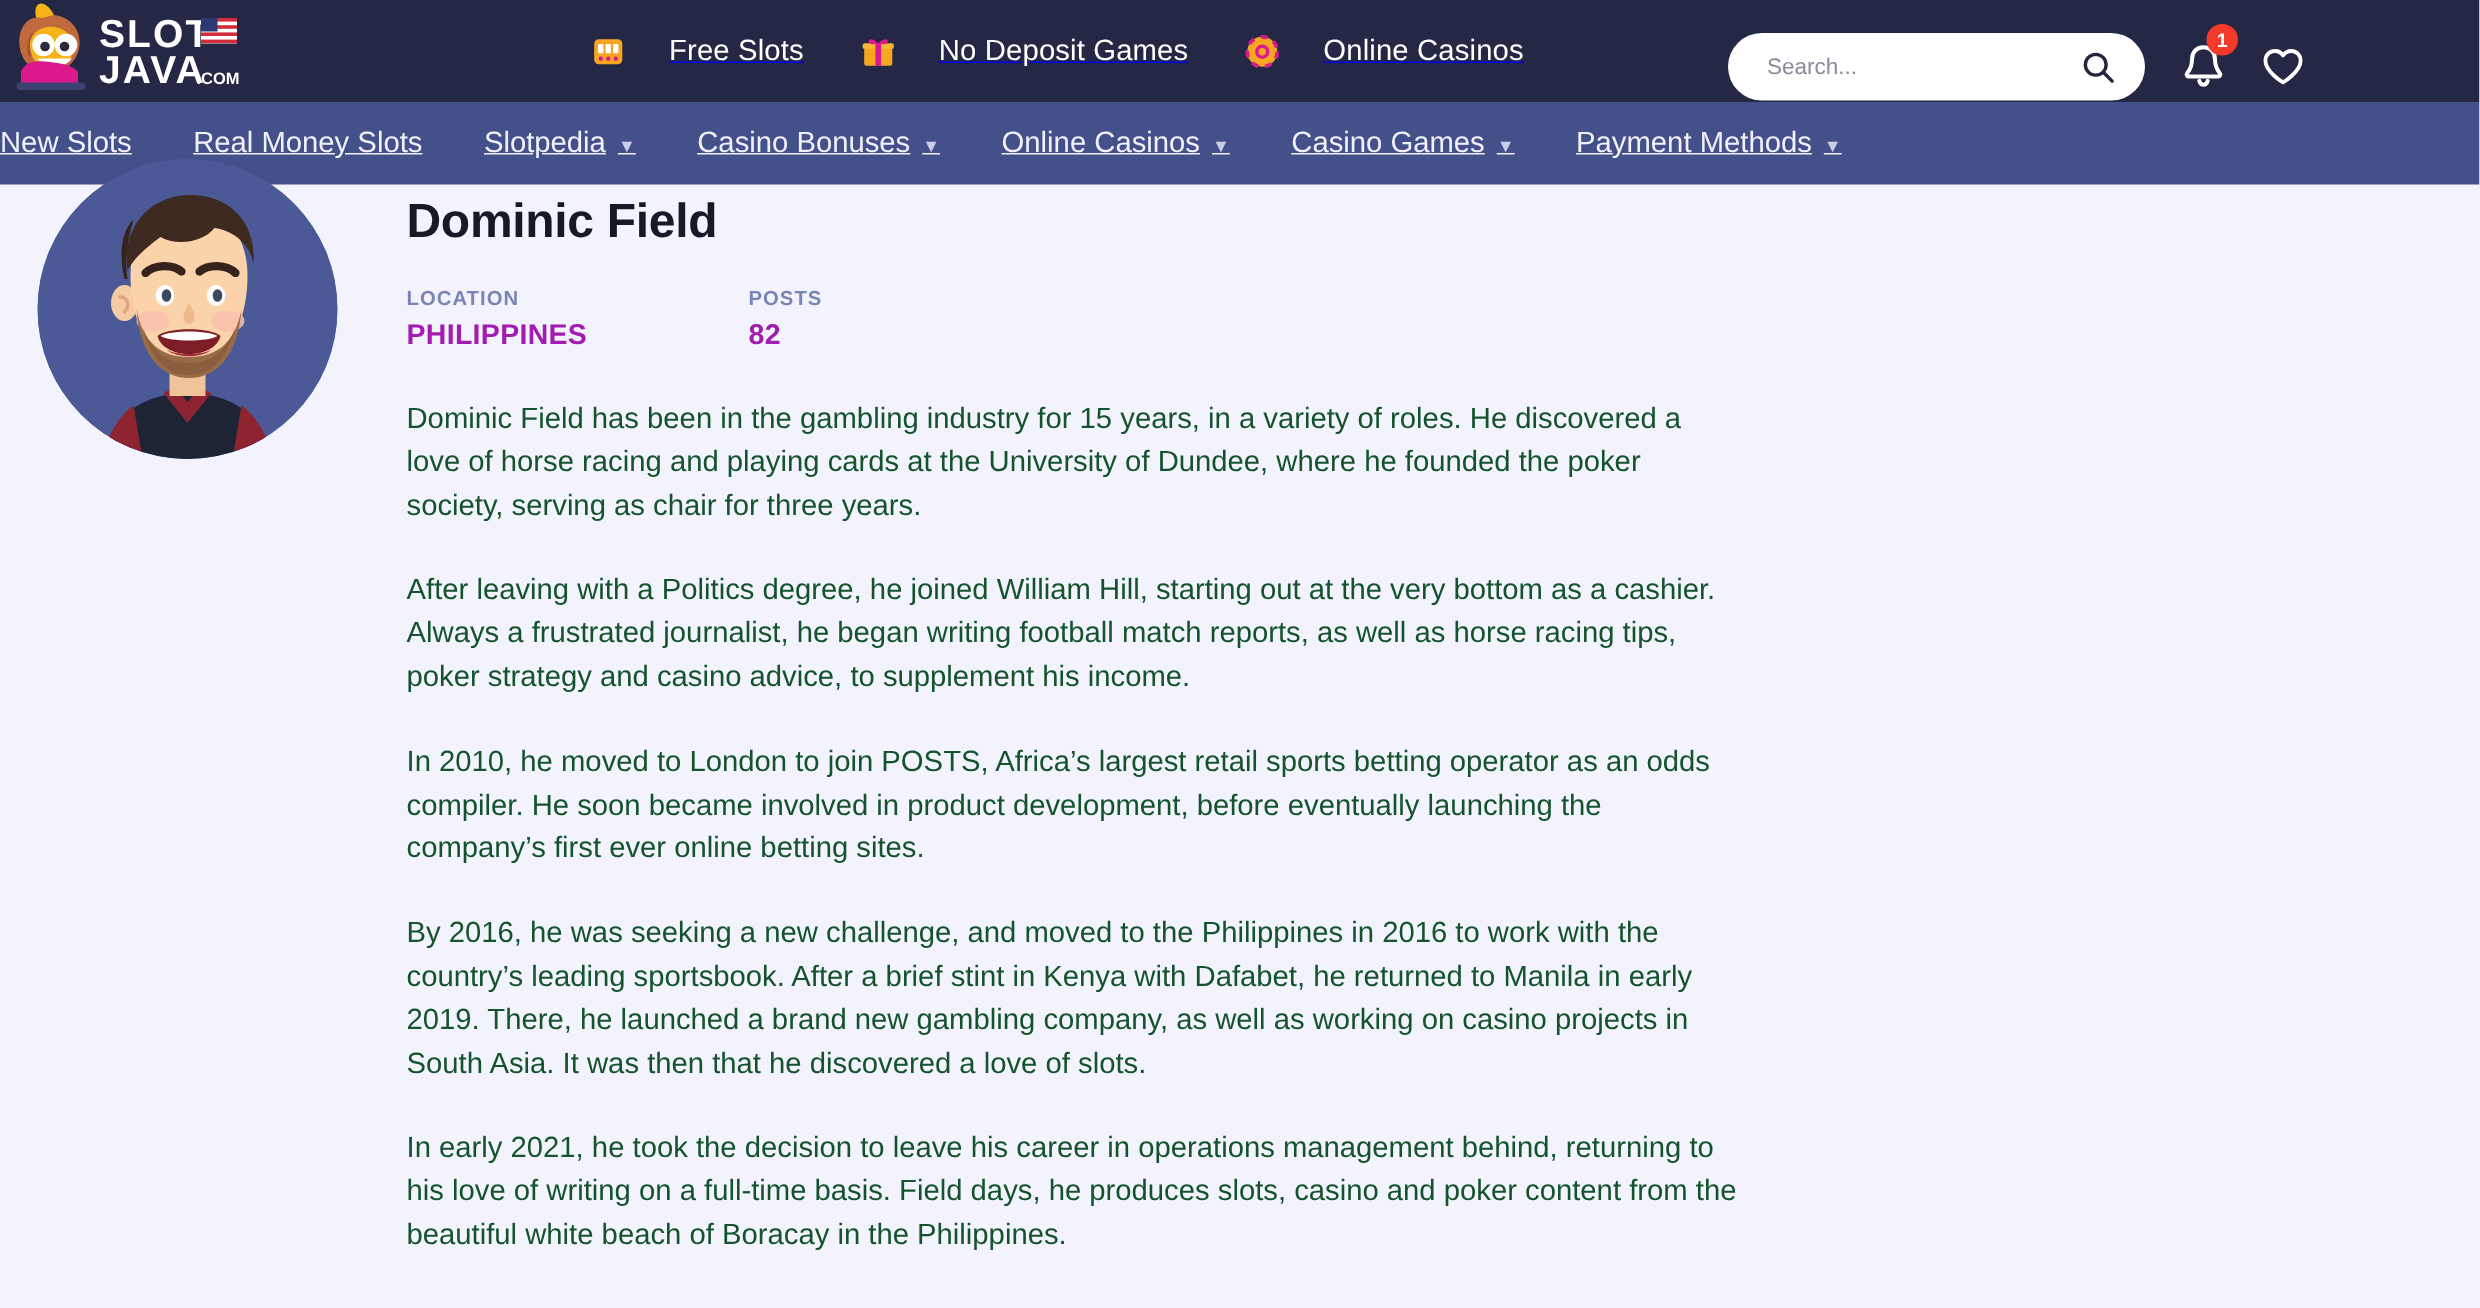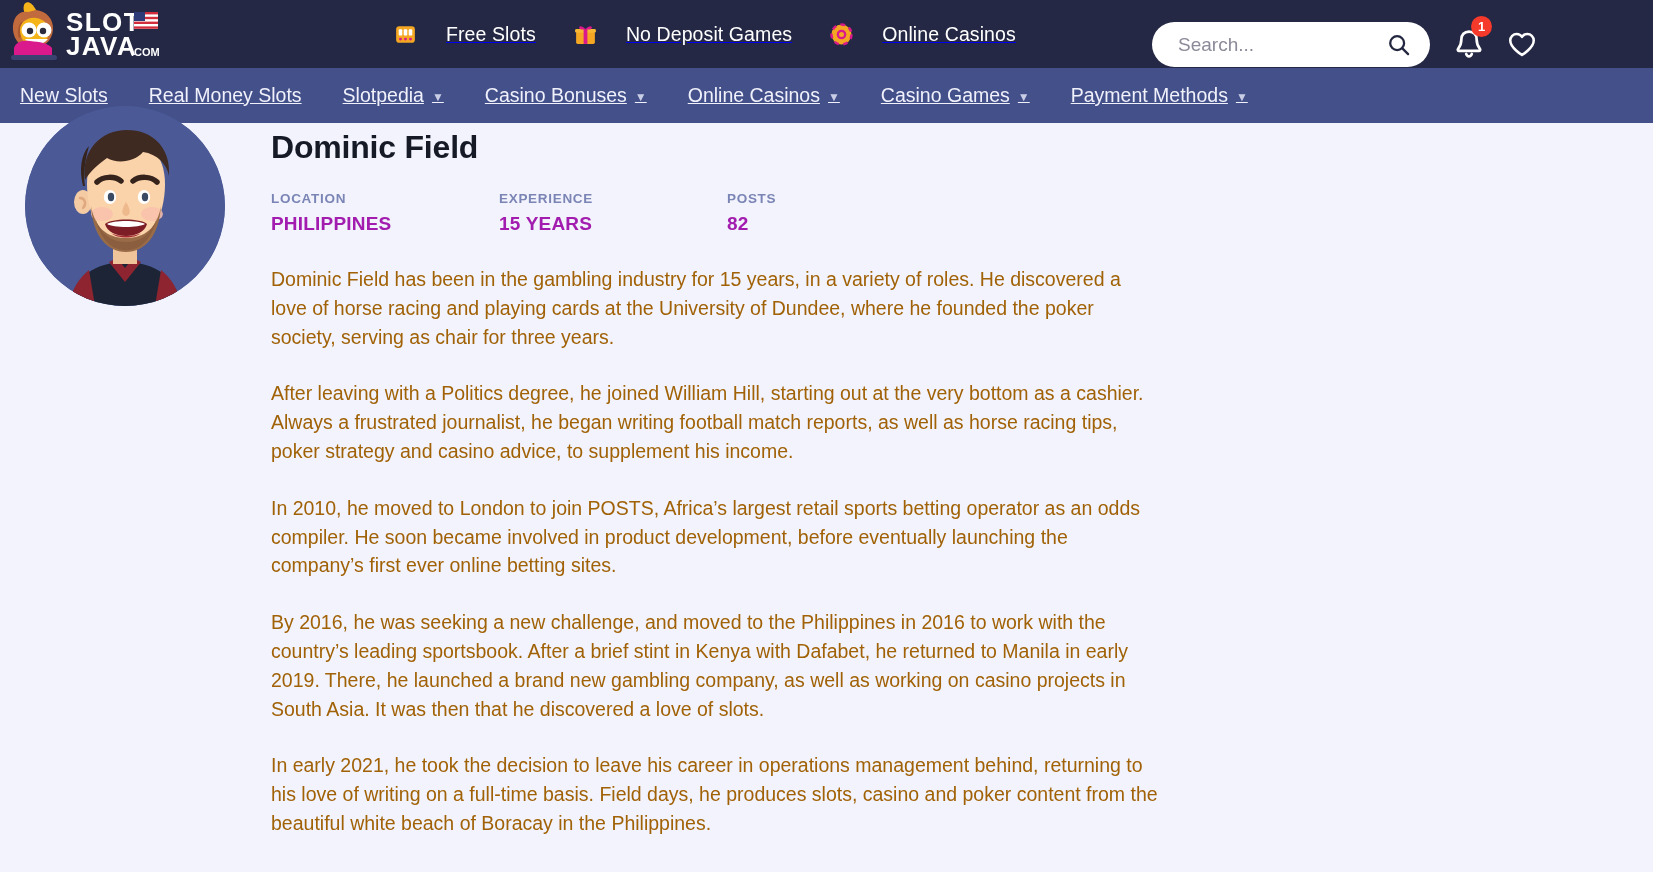--- a/index.html
+++ b/index.html
@@ -66,21 +66,21 @@
     display: flex;
     align-items: center;
     padding: 0 18px 0 24px;
   }
   .search-input {
     flex: 1;
     border: 0;
     outline: 0;
     background: transparent;
     font-family: "Liberation Sans", sans-serif;
-    font-size: 19px;
+    font-size: 15px;
     color: #4d7c0f;
     min-width: 0;
   }
   .search-input::placeholder { color: #8a8a99; }
   .search-btn {
     background: transparent;
     border: 0;
     padding: 0;
     margin: 0;
     display: flex;
@@ -120,21 +120,20 @@
     top: 28px;
     cursor: pointer;
   }
 
   
   .mainnav {
     height: 55px;
     background: #43508a;
     display: flex;
     align-items: center;
-    padding-left: 20px;
     gap: 0px;
   }
   .nav-item {
     display: flex;
     align-items: center;
     color: #f0f1fb;
     font-size: 19.5px;
     white-space: nowrap;
     cursor: pointer;
     margin-right: 41px;
@@ -194,21 +193,21 @@
     font-weight: bold;
     letter-spacing: 0.2px;
     color: #a21caf;
     text-transform: uppercase;
   }
   .bio { margin-top: 30px; }
   .bio p {
     margin: 0 0 28px 0;
     font-size: 19.5px;
     line-height: 28.8px;
-    color: #a16207;
+    color: #14532d;
   }
 </style>
 </head>
 <body>
 
 <div class="topbar">
 
   <a class="logo-wrap" href="#">
     <svg class="logo-svg" width="152" height="68" viewBox="0 0 152 68">
 
@@ -376,24 +375,20 @@
 
   <div class="content">
     <h1 class="page-title">Dominic Field</h1>
 
     <div class="stats">
       <div class="stat">
         <div class="stat-label">LOCATION</div>
         <div class="stat-value">PHILIPPINES</div>
       </div>
       <div class="stat">
-        <div class="stat-label">EXPERIENCE</div>
-        <div class="stat-value">15 YEARS</div>
-      </div>
-      <div class="stat">
         <div class="stat-label">POSTS</div>
         <div class="stat-value">82</div>
       </div>
     </div>
 
     <div class="bio">
       <p>Dominic Field has been in the gambling industry for 15 years, in a variety of roles. He discovered a love of horse racing and playing cards at the University of Dundee, where he founded the poker society, serving as chair for three years.</p>
       <p>After leaving with a Politics degree, he joined William Hill, starting out at the very bottom as a cashier. Always a frustrated journalist, he began writing football match reports, as well as horse racing tips, poker strategy and casino advice, to supplement his income.</p>
       <p>In 2010, he moved to London to join POSTS, Africa’s largest retail sports betting operator as an odds compiler. He soon became involved in product development, before eventually launching the company’s first ever online betting sites.</p>
       <p>By 2016, he was seeking a new challenge, and moved to the Philippines in 2016 to work with the country’s leading sportsbook. After a brief stint in Kenya with Dafabet, he returned to Manila in early 2019. There, he launched a brand new gambling company, as well as working on casino projects in South Asia. It was then that he discovered a love of slots.</p>

